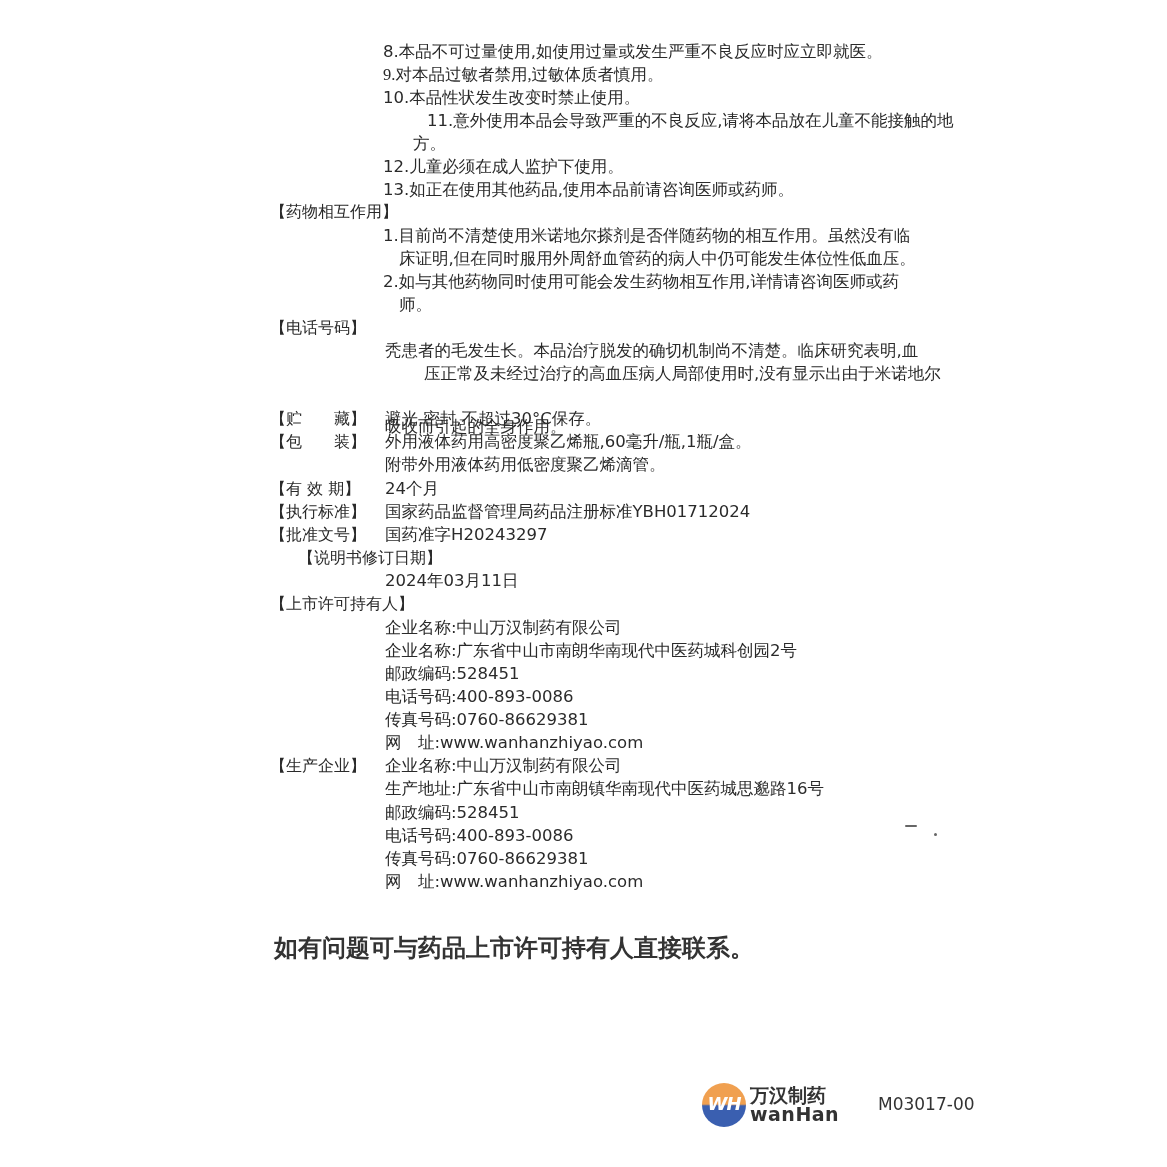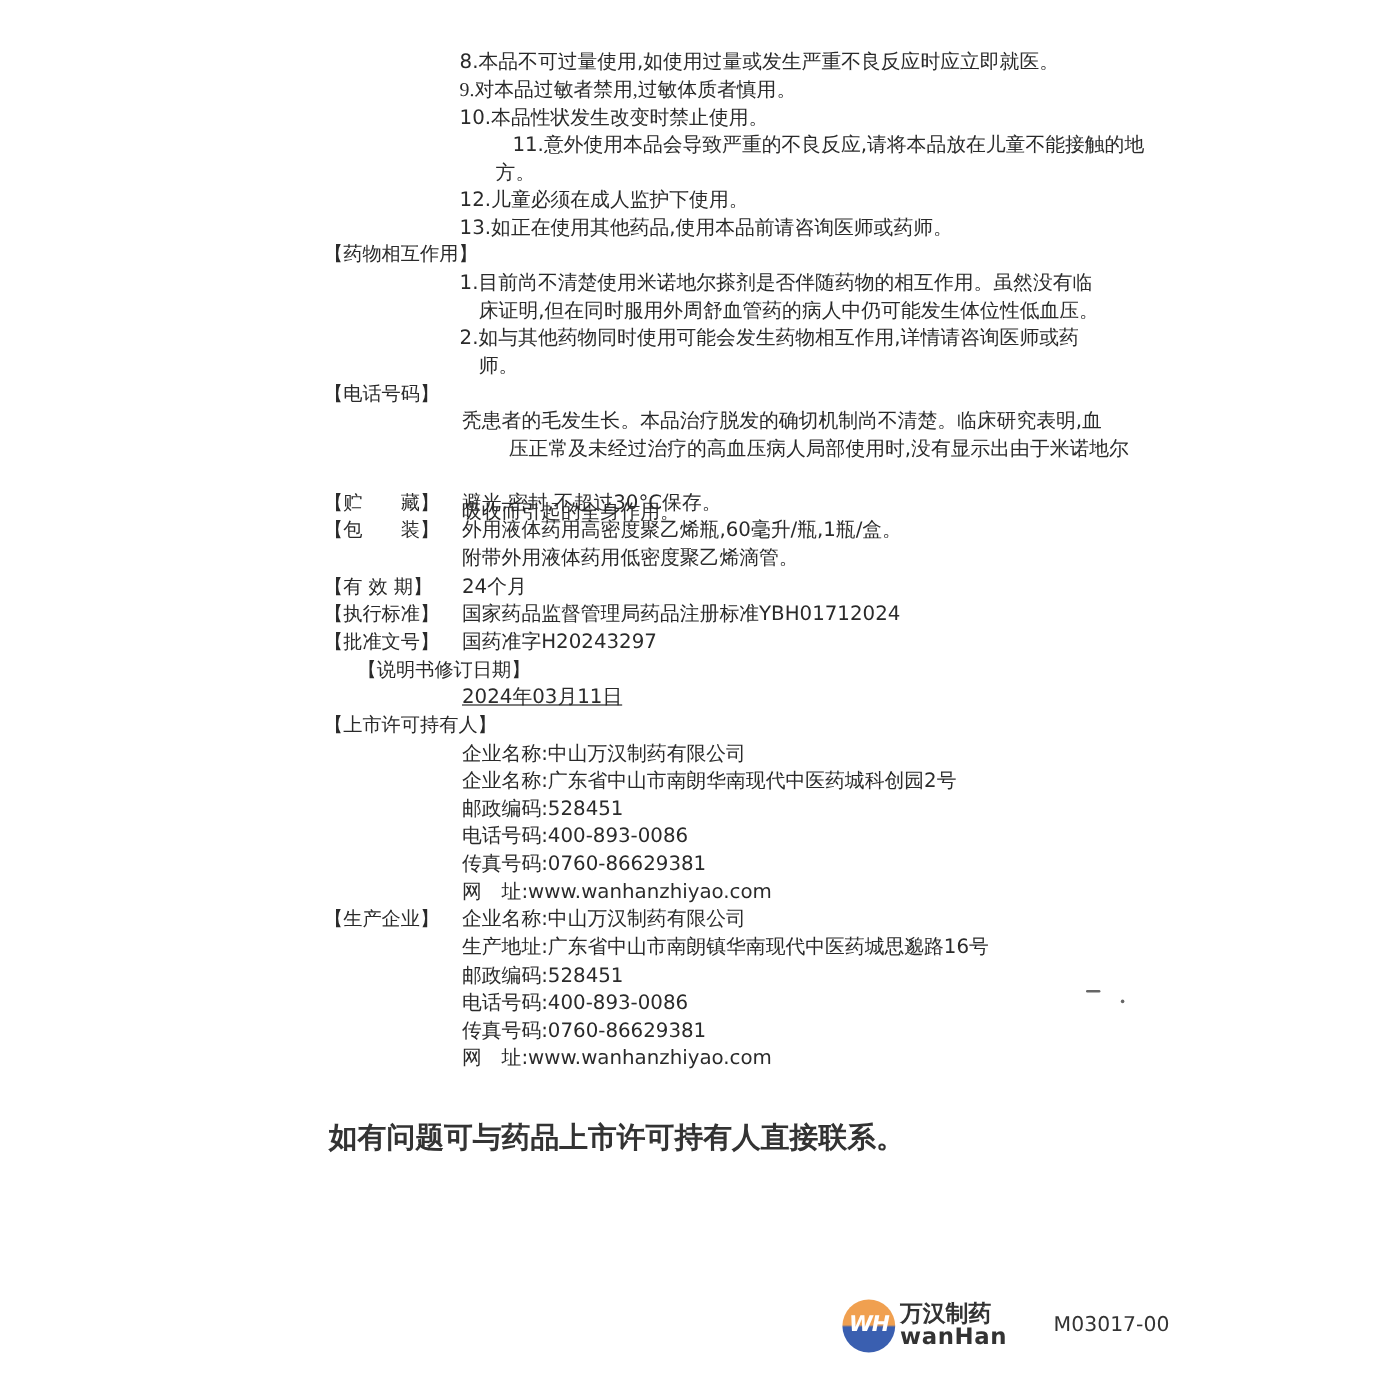--- a/index.html
+++ b/index.html
@@ -55,21 +55,21 @@
   <div class="lbl" style="top:477px;">【有 效 期】</div>
   <div class="line" style="left:373px;top:477px;">24个月</div>
 
   <div class="lbl" style="top:500px;">【执行标准】</div>
   <div class="line" style="left:373px;top:500px;">国家药品监督管理局药品注册标准YBH01712024</div>
 
   <div class="lbl" style="top:523px;">【批准文号】</div>
   <div class="line" style="left:373px;top:523px;">国药准字H20243297</div>
 
   <div class="lbl" style="top:546px;margin-left:28px;">【说明书修订日期】</div>
-  <div class="line" style="left:373px;top:569px;text-decoration:underline;">2024年03月11日</div>
+  <div class="line" style="left:373px;top:569px;">2024年03月11日</div>
 
   <div class="lbl" style="top:592px;">【上市许可持有人】</div>
   <div class="line" style="left:373px;top:616px;">企业名称:中山万汉制药有限公司</div>
   <div class="line" style="left:373px;top:639px;">企业名称:广东省中山市南朗华南现代中医药城科创园2号</div>
   <div class="line" style="left:373px;top:662px;">邮政编码:528451</div>
   <div class="line" style="left:373px;top:685px;">电话号码:400-893-0086</div>
   <div class="line" style="left:373px;top:708px;">传真号码:0760-86629381</div>
   <div class="line" style="left:373px;top:731px;">网　址:www.wanhanzhiyao.com</div>
 
   <div class="lbl" style="top:754px;">【生产企业】</div>

